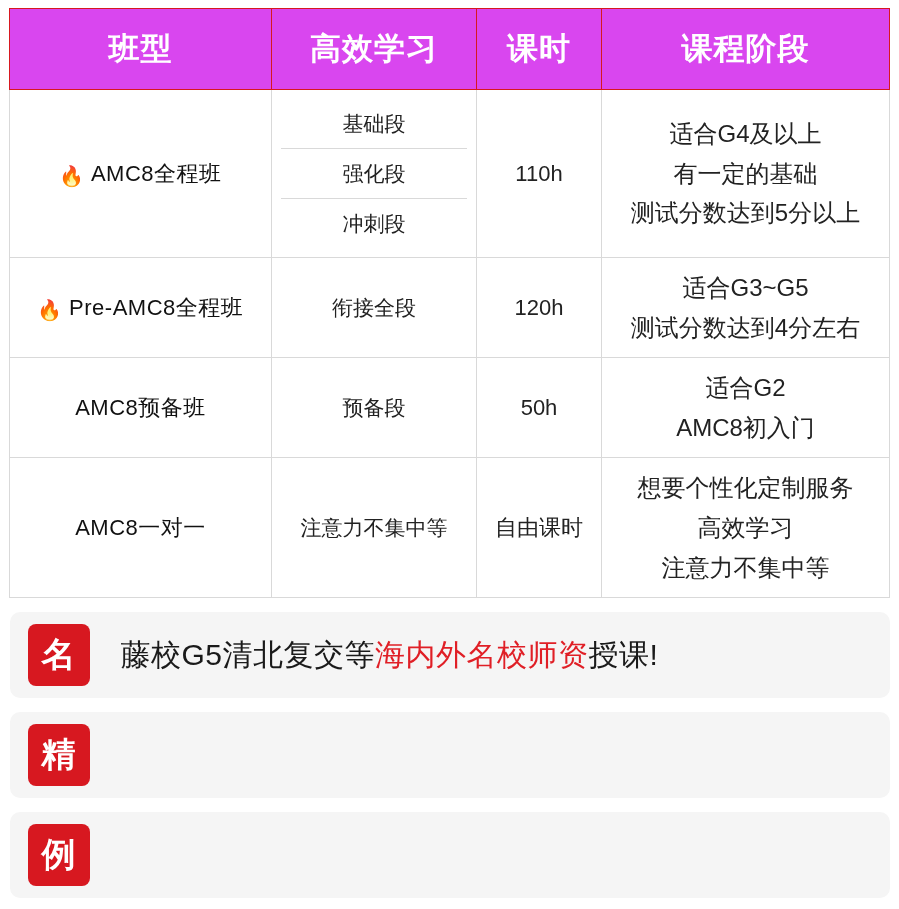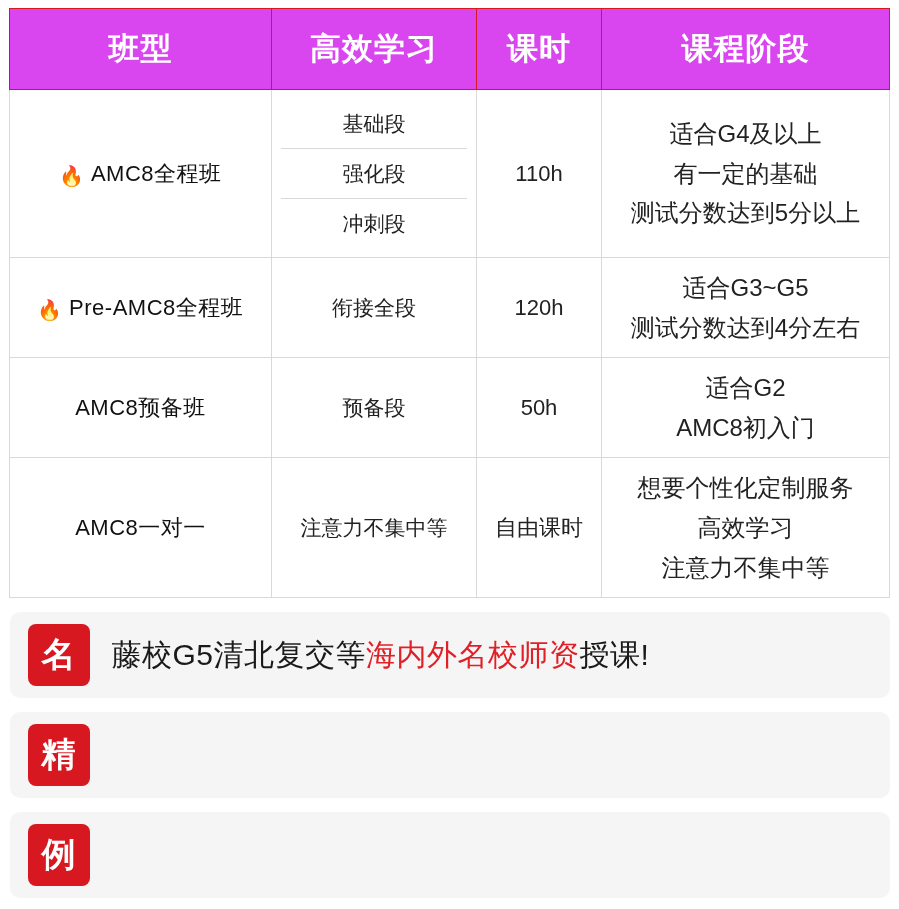--- a/index.html
+++ b/index.html
@@ -123,20 +123,21 @@
     display: flex;
     align-items: center;
     justify-content: center;
     margin-right: 22px;
   }
   .feature-text {
     font-size: 30px;
     color: #1a1a1a;
     letter-spacing: 0.5px;
     white-space: nowrap;
+    margin-left: 9px;
   }
   .feature-text .em {
     color: #e01f26;
   }
 </style>
 </head>
 <body>
 
 <div class="page">
 

